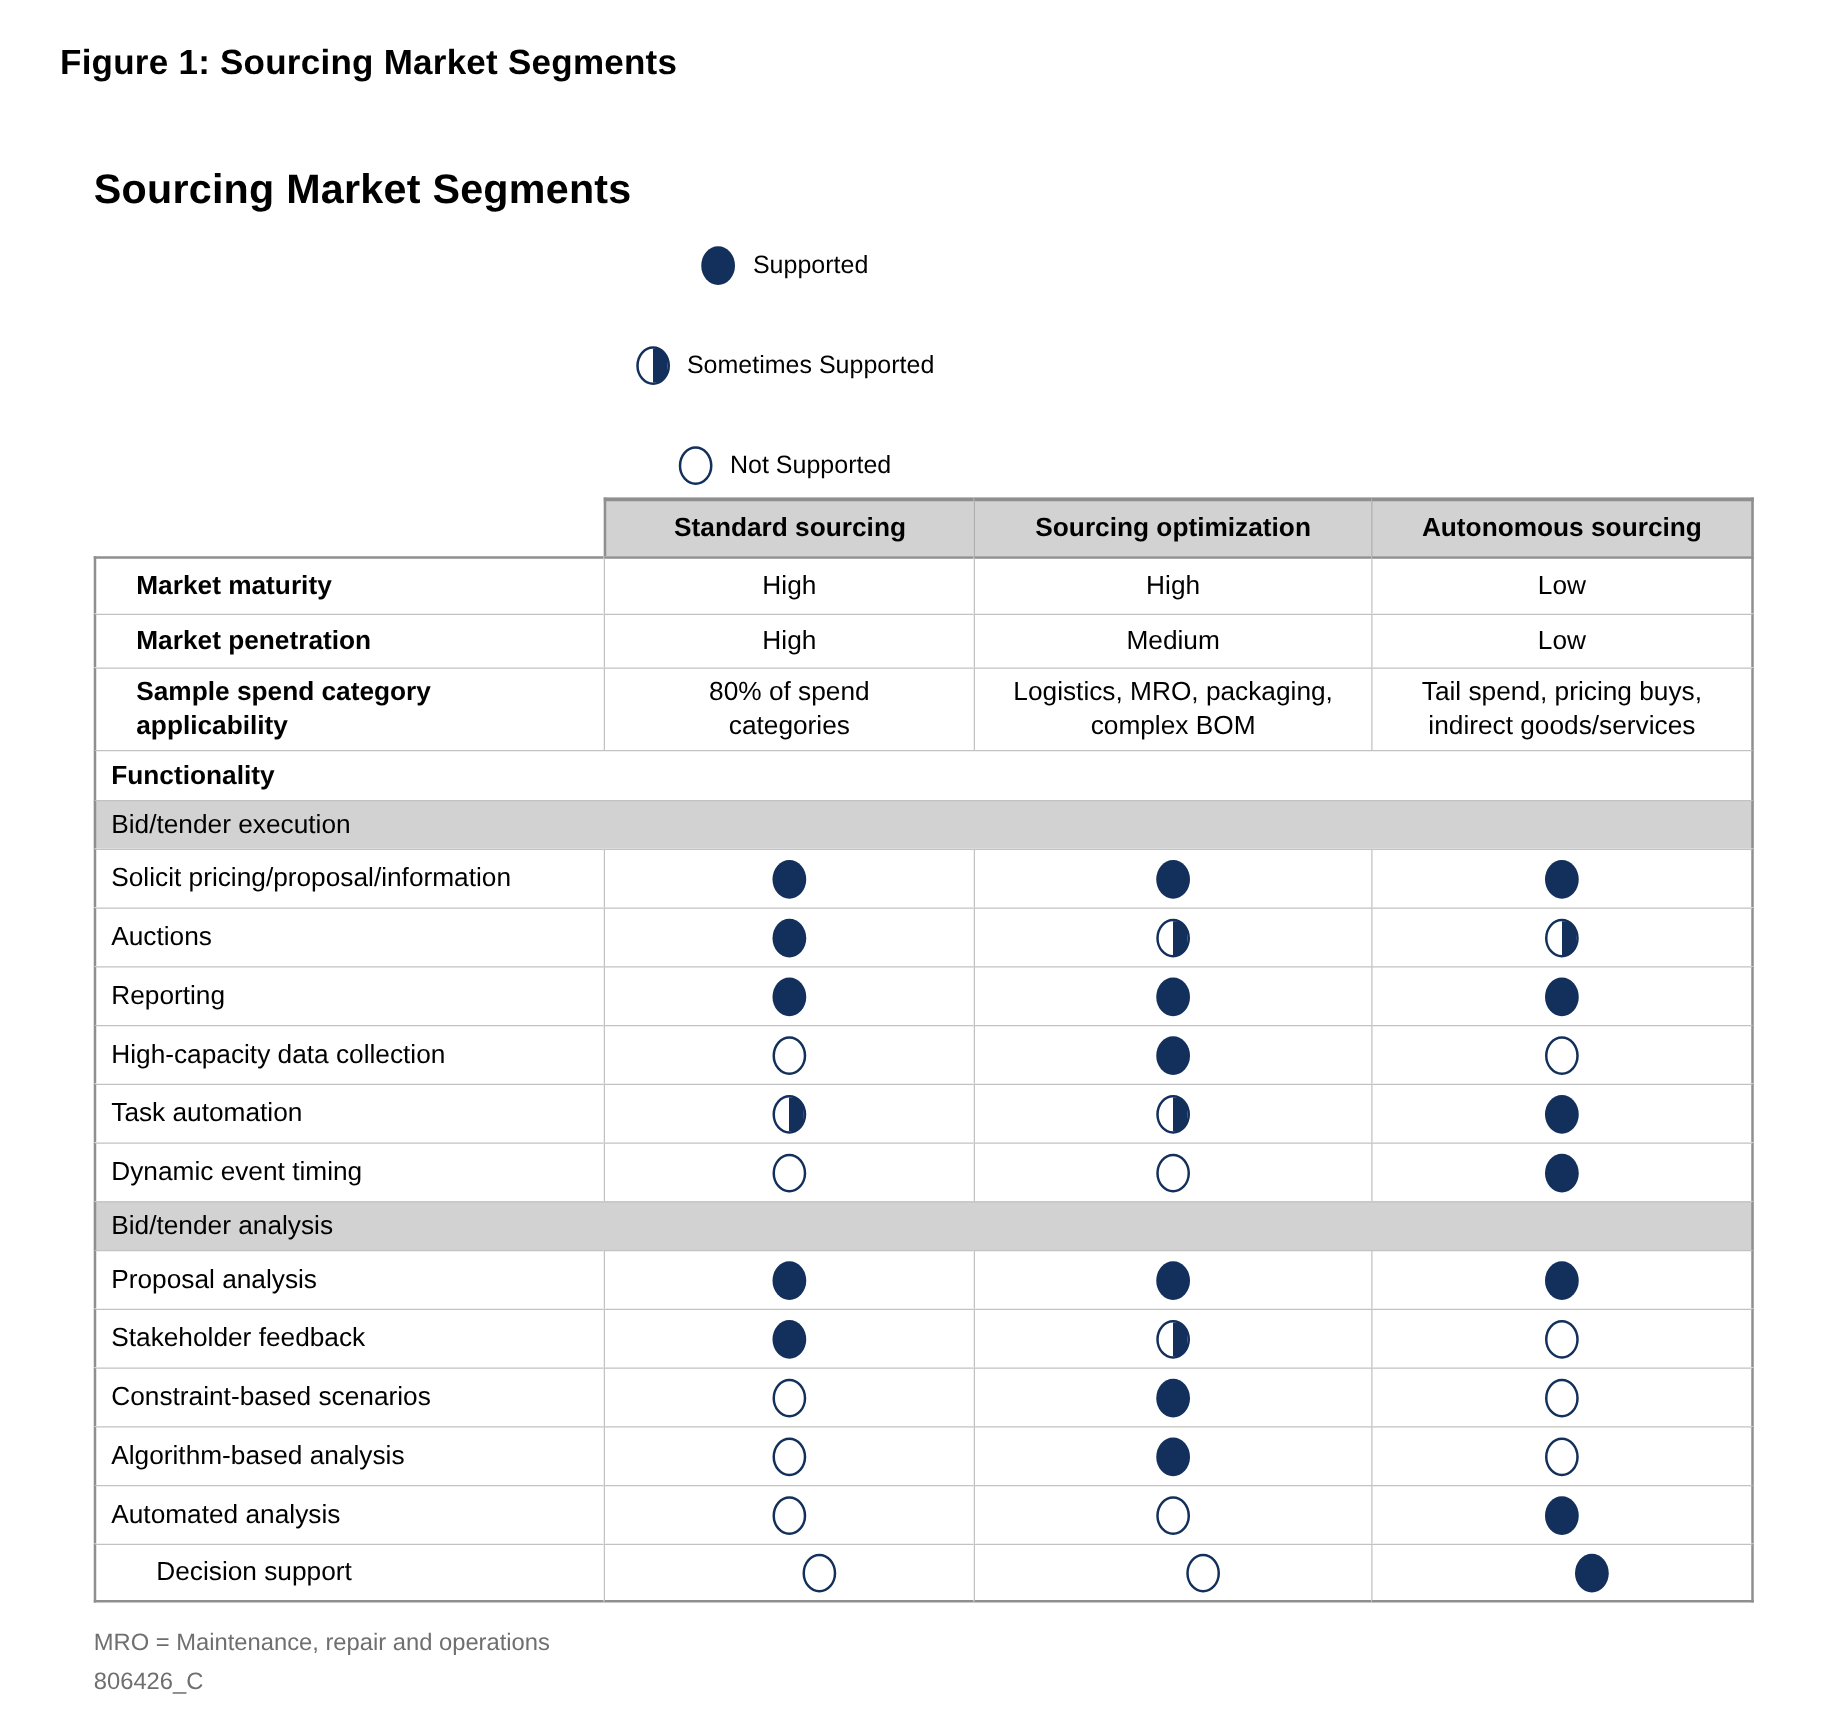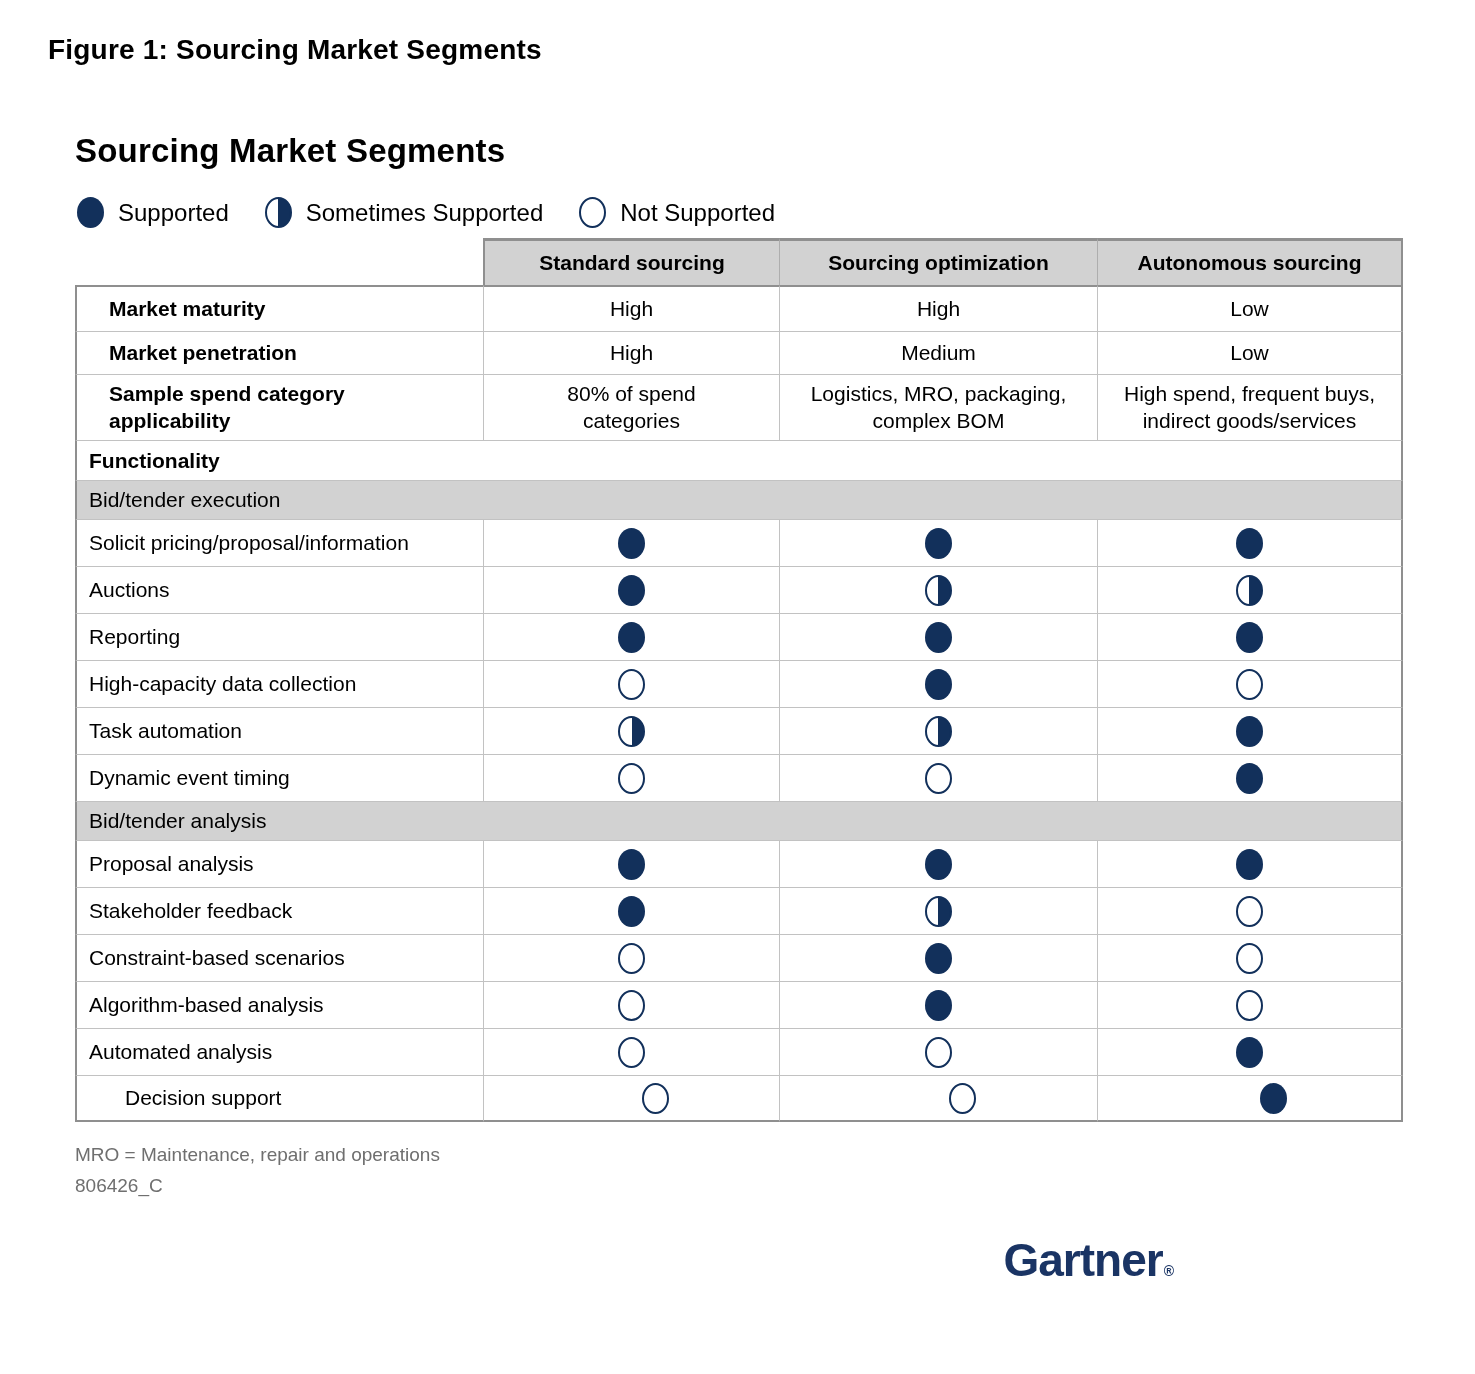--- a/index.html
+++ b/index.html
@@ -4,21 +4,21 @@
 <style>
   html,body{margin:0;padding:0;}
   body{
     width:1475px;height:1374px;background:#ffffff;overflow:hidden;
     font-family:"Liberation Sans",sans-serif;color:#000;
     -webkit-font-smoothing:antialiased;
   }
   .figure-title{margin:34px 0 0 48px;font-size:28px;font-weight:bold;letter-spacing:.2px;}
   .chart{margin:66px 0 0 75px;width:1104px;}
   .chart-title{font-size:33px;font-weight:800;letter-spacing:.2px;}
-  .legend{display:flex;align-items:center;gap:36px;margin:27px 0 10px 2px;font-size:24px;}
+  .legend{display:flex;align-items:center;gap:49px;margin:27px 0 10px 2px;font-size:20px;flex-direction:column;}
   .legend-item{display:flex;align-items:center;gap:14px;}
   .dot{display:inline-block;width:27px;height:31px;border-radius:50%;box-sizing:border-box;flex:none;}
   .dot.full{background:var(--navy,#12305b);}
   .dot.half{border:2.5px solid var(--navy,#12305b);
             background:linear-gradient(90deg,#fff 0,#fff 50%,var(--navy,#12305b) 50%,var(--navy,#12305b) 100%);}
   .dot.none{border:2.5px solid var(--navy,#12305b);background:#fff;}
   .matrix{display:grid;grid-template-columns:408px 296px 318px 306px;width:1328px;}
   .c{display:flex;align-items:center;box-sizing:border-box;background:#fff;}
   .spacer{background:transparent;}
   .h{background:var(--header-gray,#d2d2d2);justify-content:center;text-align:center;
@@ -78,21 +78,21 @@
         <div class="c lbl b r43 bl-dark bt">Market penetration</div>
         <div class="c val r43 bt">High</div>
         <div class="c val r43 bt">Medium</div>
         <div class="c val r43 bt br-dark">Low</div>
         <div class="c lbl b r66 bl-dark bt">Sample spend category
 applicability</div>
         <div class="c val r66 bt">80% of spend
 categories</div>
         <div class="c val r66 bt">Logistics, MRO, packaging,
 complex BOM</div>
-        <div class="c val r66 bt br-dark">High spend, frequent buys,
+        <div class="c val r66 bt br-dark">Tail spend, pricing buys,
 indirect goods/services</div>
         <div class="c fullrow b r40 bt bl-dark br-dark">Functionality</div>
         <div class="c fullrow sect r39 bt bl-dark br-dark">Bid/tender execution</div>
         <div class="c lbl r47 bt bl-dark">Solicit pricing/proposal/information</div>
         <div class="c val r47 bt"><span class="dot full"></span></div>
         <div class="c val r47 bt"><span class="dot full"></span></div>
         <div class="c val r47 bt br-dark"><span class="dot full"></span></div>
         <div class="c lbl r47 bt bl-dark">Auctions</div>
         <div class="c val r47 bt"><span class="dot full"></span></div>
         <div class="c val r47 bt"><span class="dot half"></span></div>

